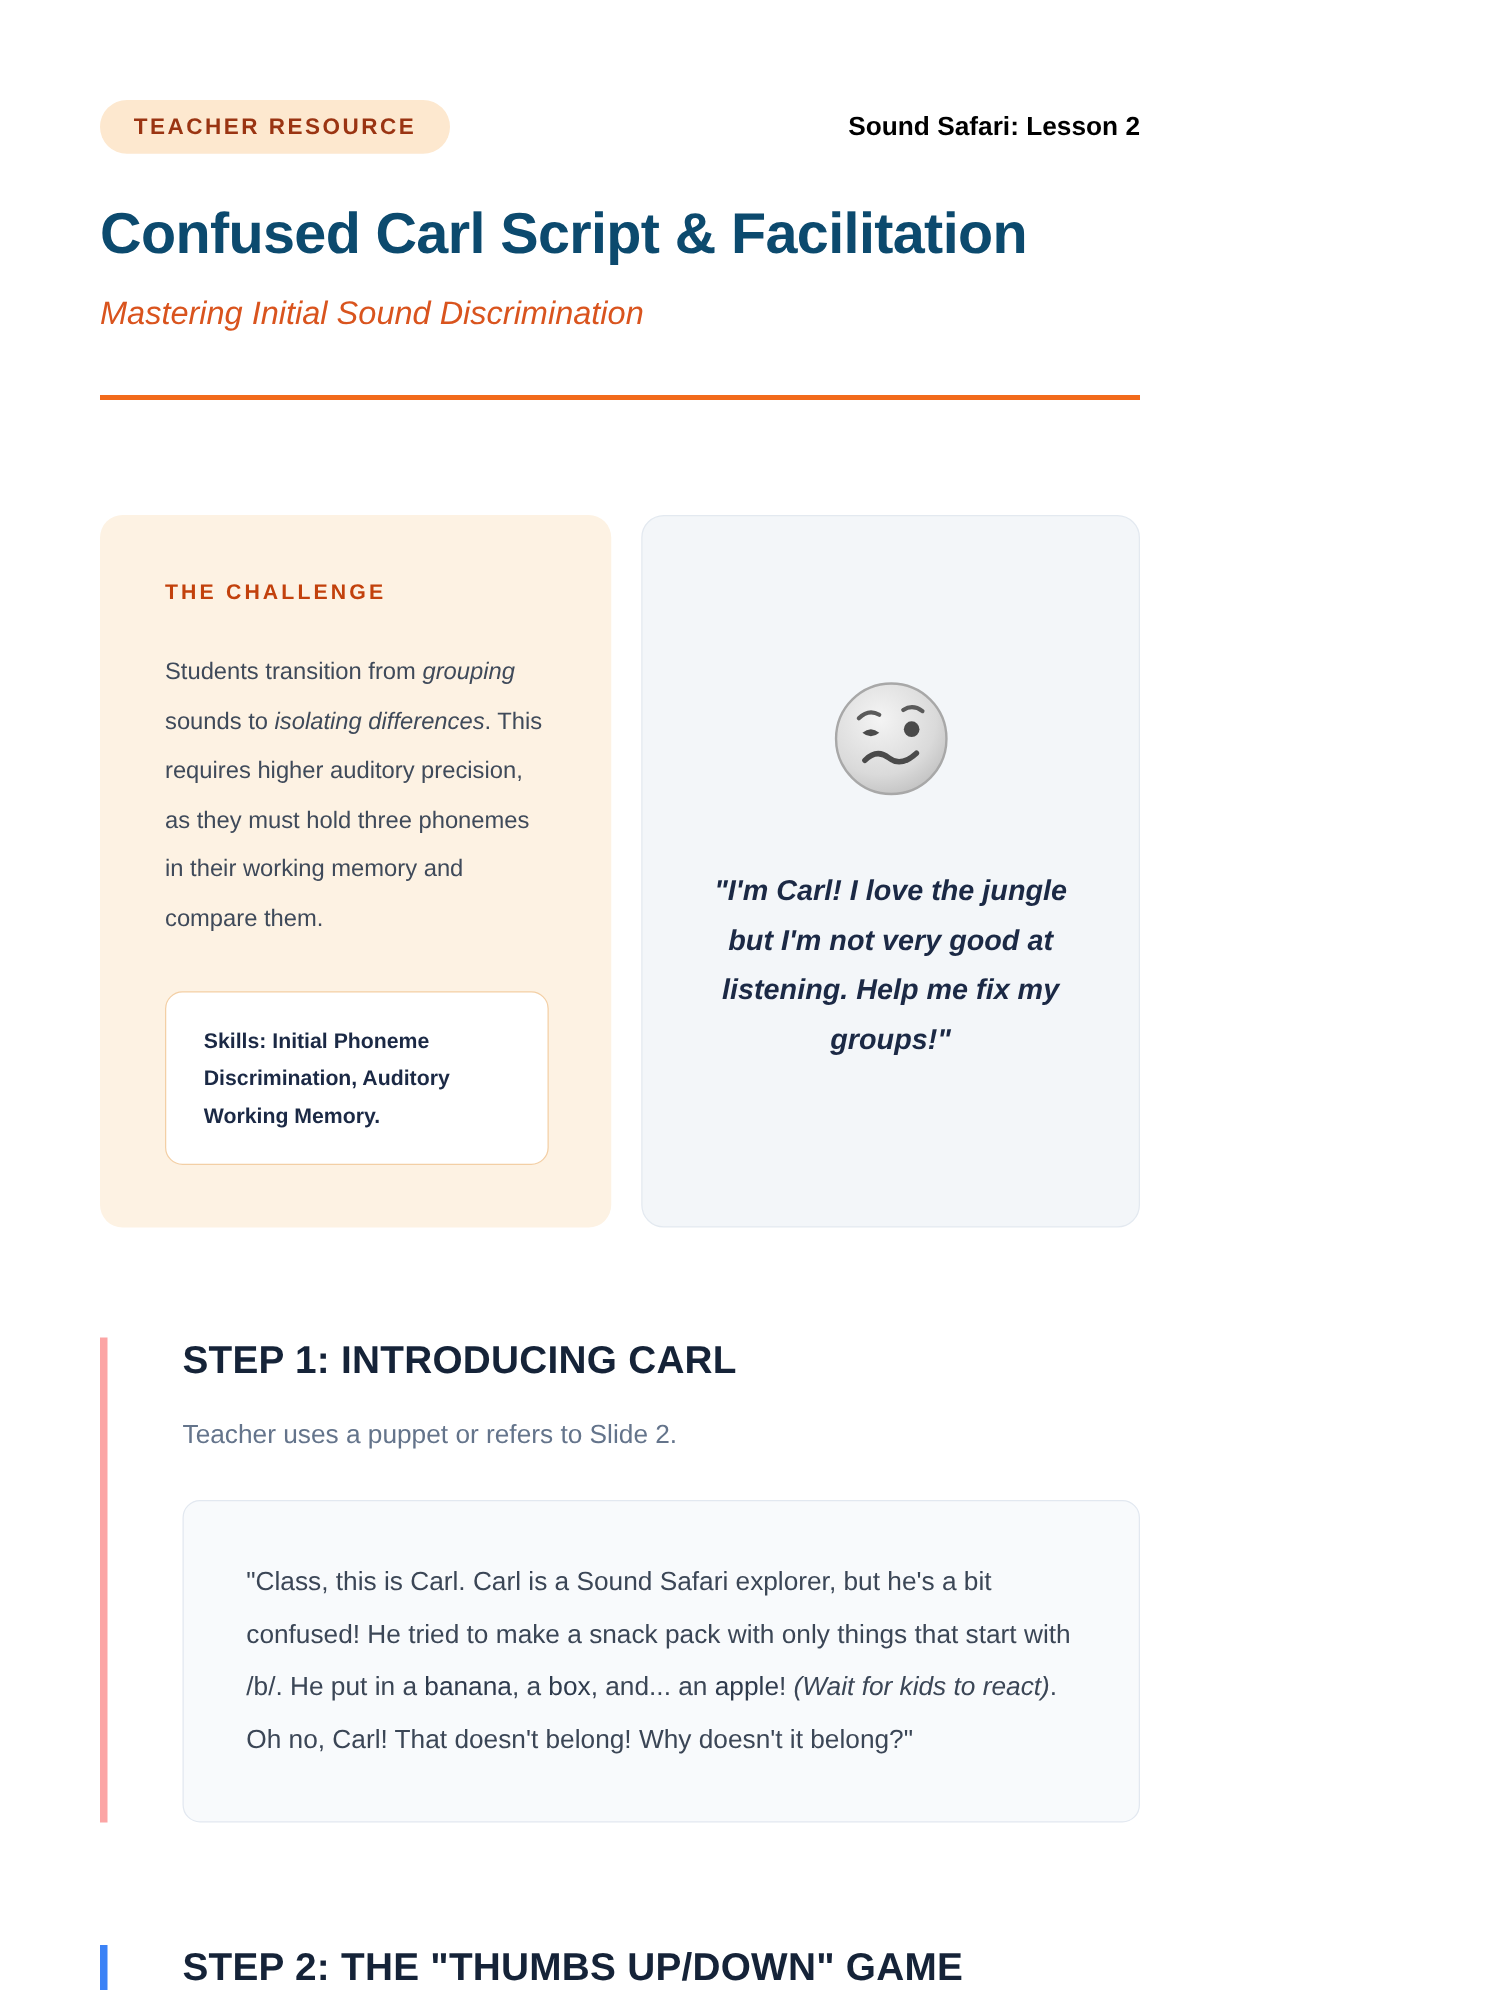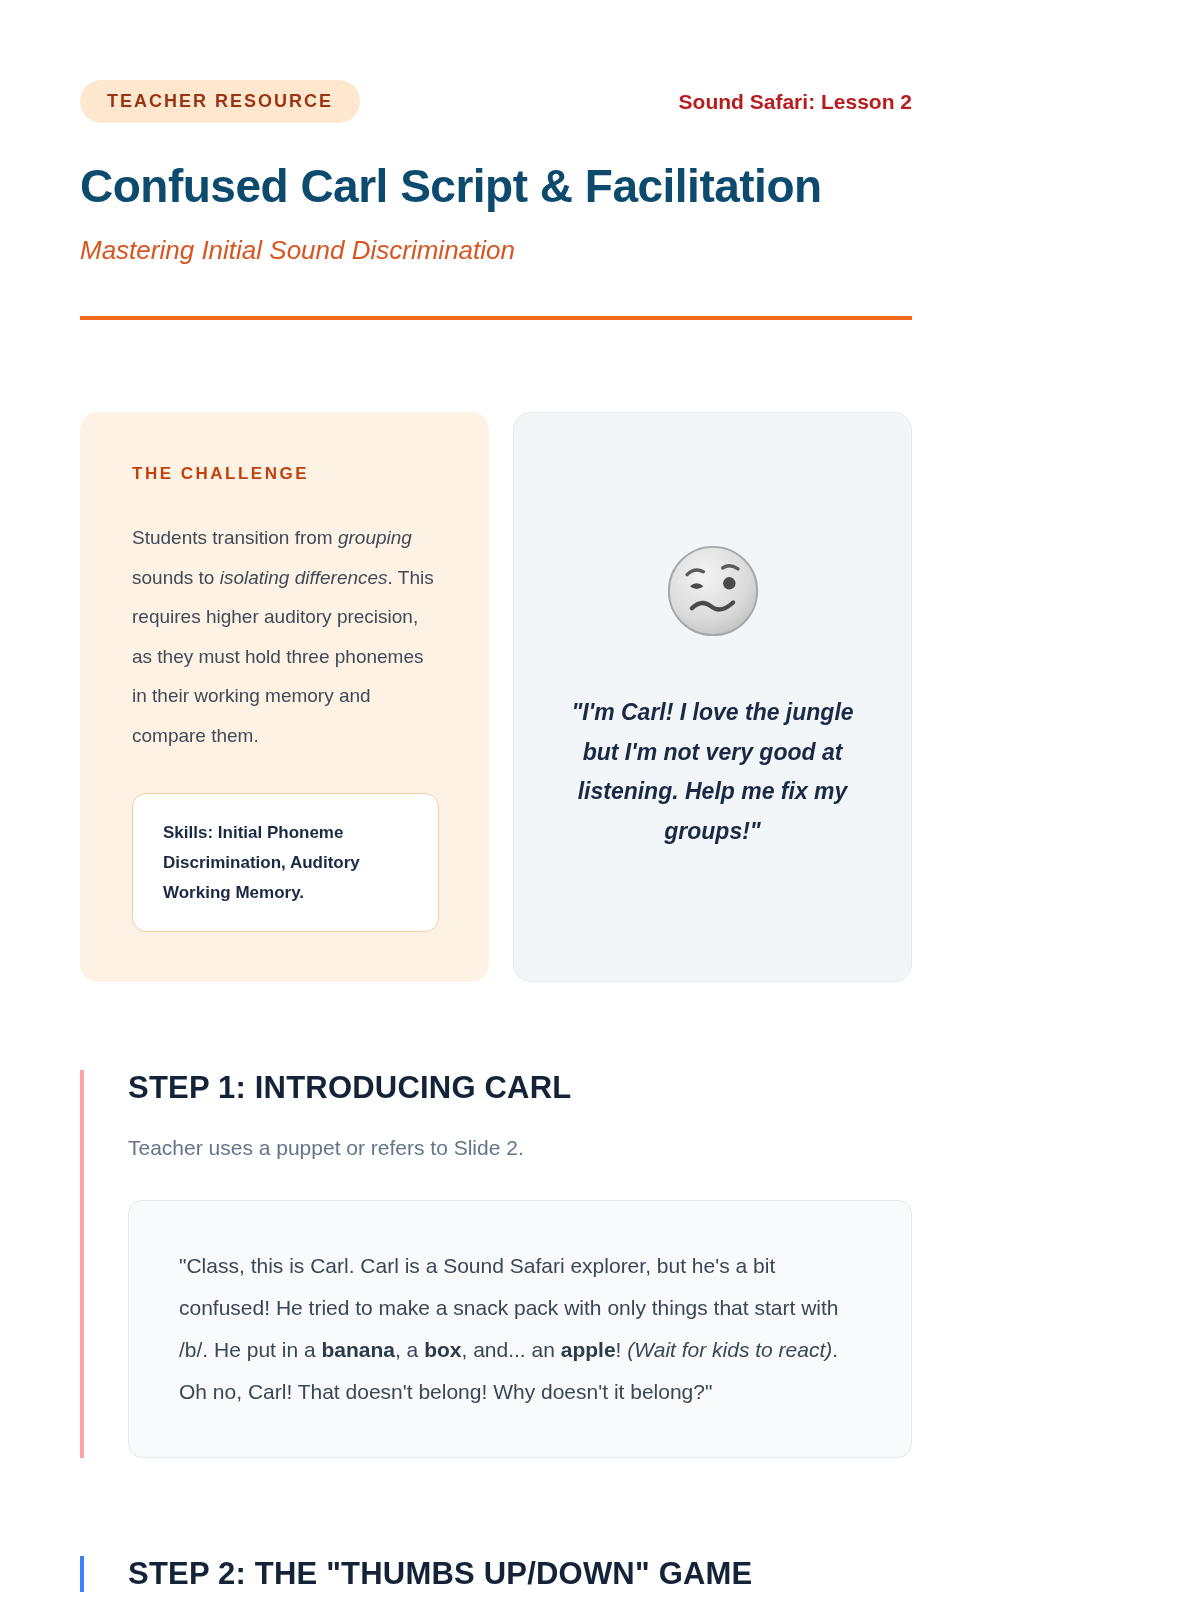--- a/index.html
+++ b/index.html
@@ -17,21 +17,21 @@
   .topbar { display: flex; justify-content: space-between; align-items: center; }
   .badge {
     background: #fde8cf;
     color: #9a3412;
     font-weight: bold;
     font-size: 18px;
     letter-spacing: 2px;
     padding: 11px 27px;
     border-radius: 999px;
   }
-  .lesson-label { color: #b91c1c; font-weight: bold; font-size: 21px; }
+  .lesson-label { color: #000000; font-weight: bold; font-size: 21px; }
 
   
   .title {
     margin-top: 36px;
     font-size: 46px;
     font-weight: 800;
     color: #0c4a6e;
     letter-spacing: -0.5px;
   }
   .subtitle {
@@ -101,22 +101,22 @@
     font-style: italic;
     color: #1b2945;
     text-align: center;
     line-height: 1.72;
     max-width: 400px;
   }
 
   
   .step {
     margin-top: 88px;
-    border-left: 4px solid #fca5a5;
-    padding-left: 44px;
+    border-left: 6px solid #fca5a5;
+    padding-left: 60px;
   }
   .step.blue { border-left-color: #3b82f6; margin-top: 98px; }
   .step-heading {
     font-size: 31px;
     font-weight: 800;
     color: #152338;
     letter-spacing: 0.2px;
   }
   .step-note {
     margin-top: 30px;
@@ -126,21 +126,21 @@
   .script-card {
     margin-top: 40px;
     background: #f8fafc;
     border: 1px solid #e2e8f0;
     border-radius: 14px;
     padding: 44px 50px;
     font-size: 21px;
     line-height: 2.0;
     color: #3b4656;
   }
-  .script-card strong { font-weight: bold; color: #2e3a4c; }
+  .script-card strong { font-weight: normal; color: #2e3a4c; }
   .script-card em { font-style: italic; }
 </style>
 </head>
 <body>
 
 <div class="page">
 
   <div class="topbar">
     <span class="badge">TEACHER RESOURCE</span>
     <span class="lesson-label">Sound Safari: Lesson 2</span>

